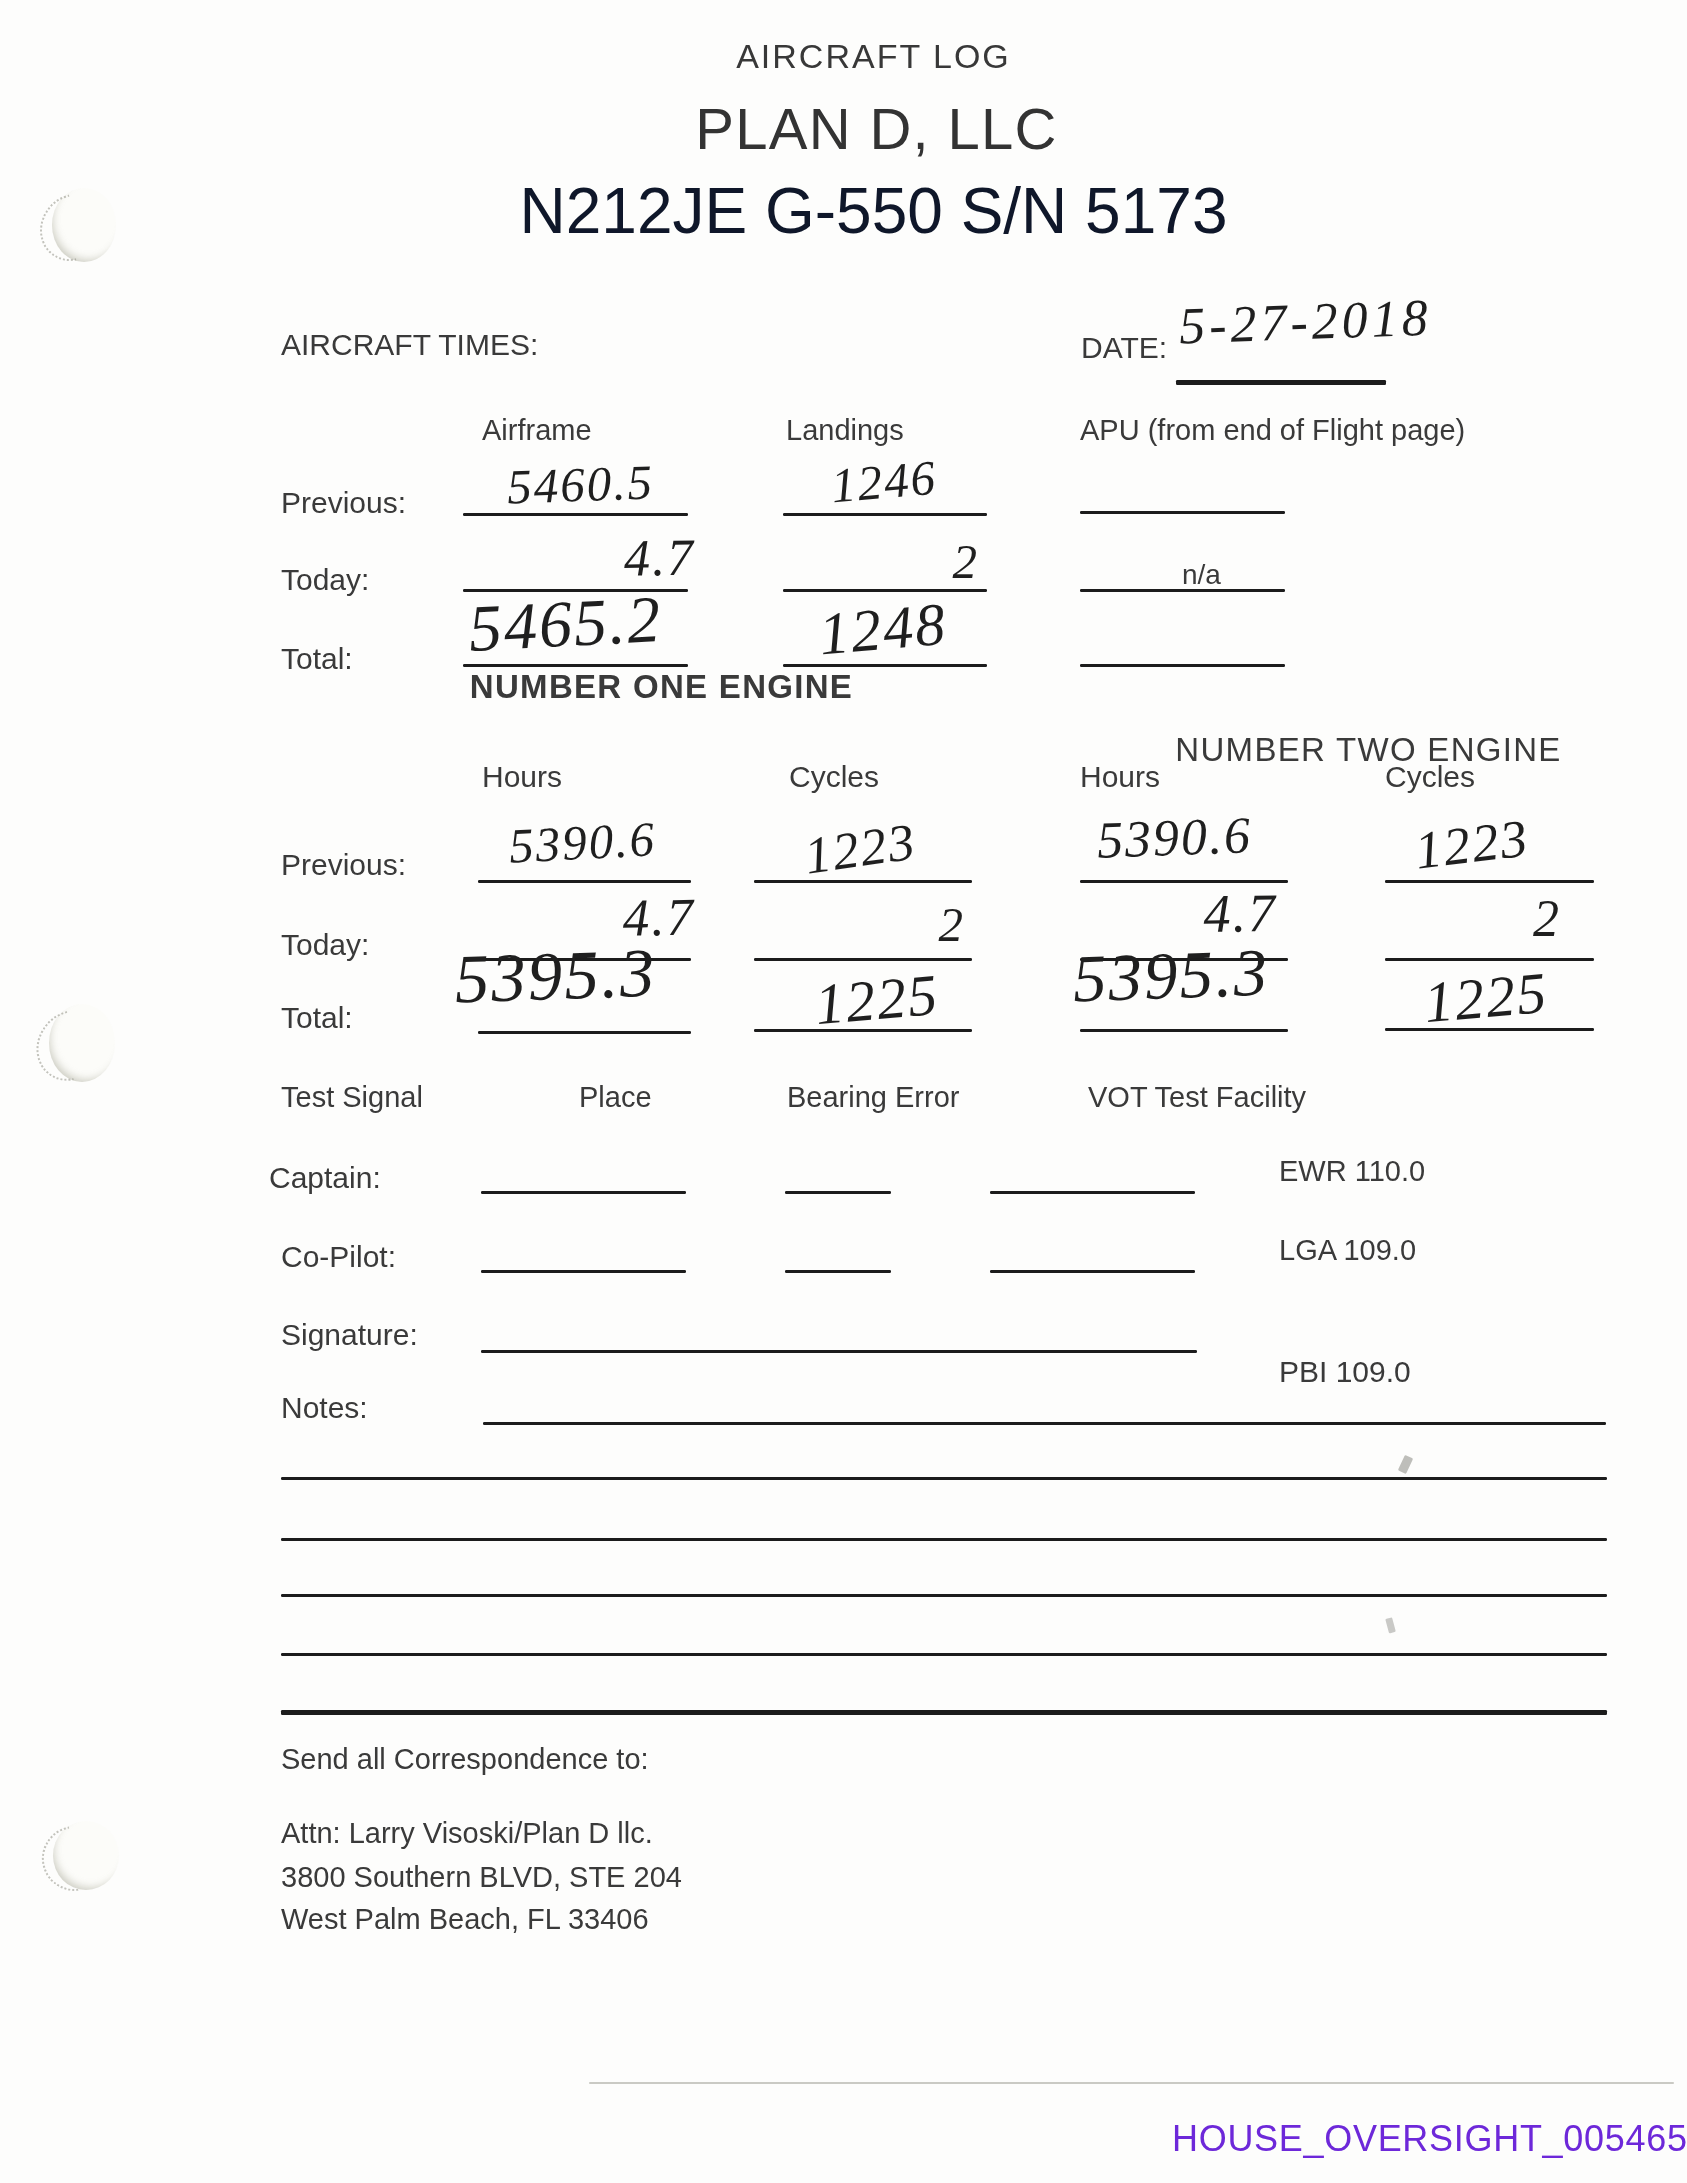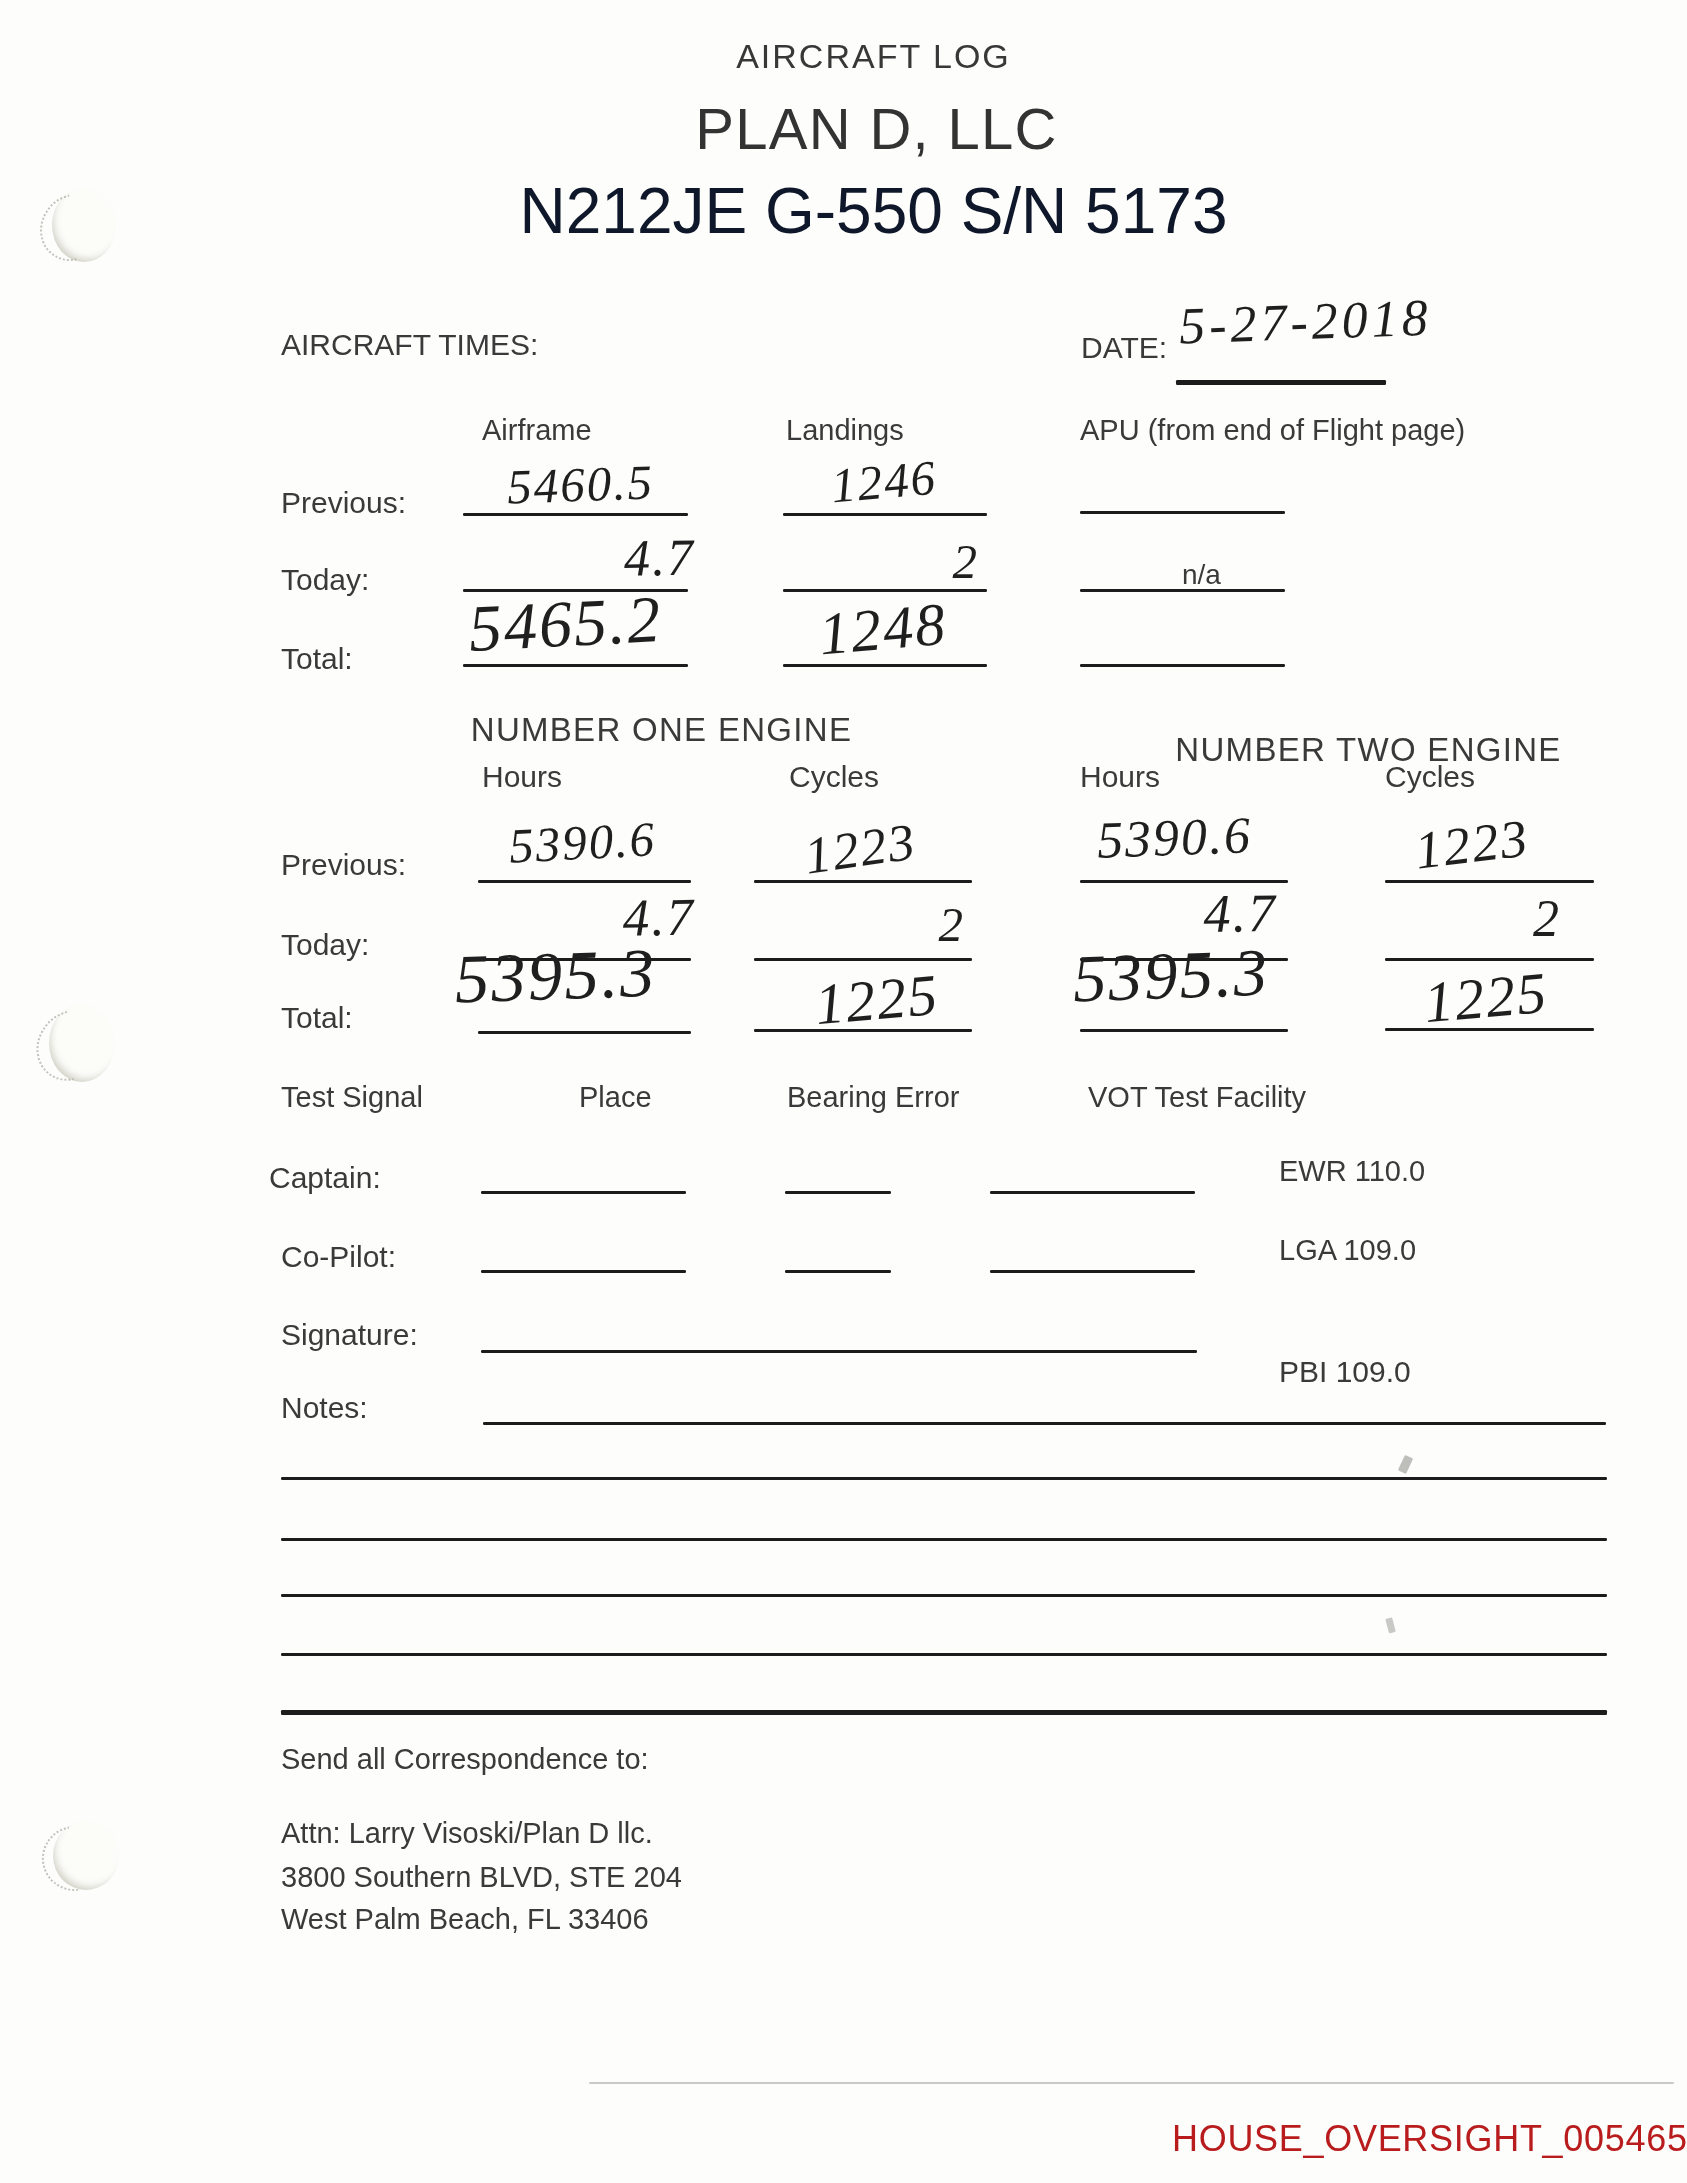--- a/index.html
+++ b/index.html
@@ -82,21 +82,21 @@
   <div class="line" style="left:783px;top:589px;width:204px;"></div>
   <div class="pt" style="left:1182px;top:560px;font-size:28px;">n/a</div>
   <div class="line" style="left:1080px;top:589px;width:205px;"></div>
 
   <div class="hw center" style="left:410px;top:591px;width:311px;font-size:66px;transform:rotate(-3deg);">5465.2</div>
   <div class="line" style="left:463px;top:664px;width:225px;"></div>
   <div class="hw center" style="left:774px;top:599px;width:218px;font-size:60px;transform:rotate(-5deg);">1248</div>
   <div class="line" style="left:783px;top:664px;width:204px;"></div>
   <div class="line" style="left:1080px;top:664px;width:205px;"></div>
 
-  <div class="pt center" style="left:463px;top:712px;width:397px;font-size:33px;letter-spacing:1.3px;">NUMBER ONE ENGINE</div>
+  <div class="pt center" style="left:463px;top:669px;width:397px;font-size:33px;letter-spacing:1.3px;font-weight:bold;">NUMBER ONE ENGINE</div>
   <div class="pt center" style="left:1170px;top:732px;width:397px;font-size:33px;letter-spacing:1.3px;">NUMBER TWO ENGINE</div>
 
   <div class="pt" style="left:482px;top:761px;font-size:30px;">Hours</div>
   <div class="pt" style="left:789px;top:761px;font-size:30px;">Cycles</div>
   <div class="pt" style="left:1080px;top:761px;font-size:30px;">Hours</div>
   <div class="pt" style="left:1385px;top:761px;font-size:30px;">Cycles</div>
 
   <div class="pt" style="left:281px;top:849px;font-size:30px;">Previous:</div>
   <div class="pt" style="left:281px;top:929px;font-size:30px;">Today:</div>
   <div class="pt" style="left:281px;top:1002px;font-size:30px;">Total:</div>
@@ -159,16 +159,16 @@
 
   <div class="speck" style="left:1401px;top:1456px;width:9.3px;height:17px;transform:rotate(25deg);opacity:.55;"></div>
   <div class="speck" style="left:1387px;top:1618px;width:6.6px;height:14.6px;transform:rotate(-15deg);opacity:.45;"></div>
 
   <div class="pt" style="left:281px;top:1744px;font-size:29px;">Send all Correspondence to:</div>
   <div class="pt" style="left:281px;top:1818px;font-size:29px;">Attn: Larry Visoski/Plan D llc.</div>
   <div class="pt" style="left:281px;top:1862px;font-size:29px;">3800 Southern BLVD, STE 204</div>
   <div class="pt" style="left:281px;top:1904px;font-size:29px;">West Palm Beach, FL 33406</div>
 
   <div class="line faint" style="left:589px;top:2082px;width:1085px;height:2px;opacity:.8;"></div>
-  <div class="pt" style="left:1172px;top:2120px;font-size:36px;letter-spacing:0.7px;color:#b91c1c;">HOUSE_OVERSIGHT_005465</div>
+  <div class="pt" style="left:1172px;top:2120px;font-size:36px;letter-spacing:0.7px;color:#6d28d9;">HOUSE_OVERSIGHT_005465</div>
 
 </div>
 
 
 </body></html>

